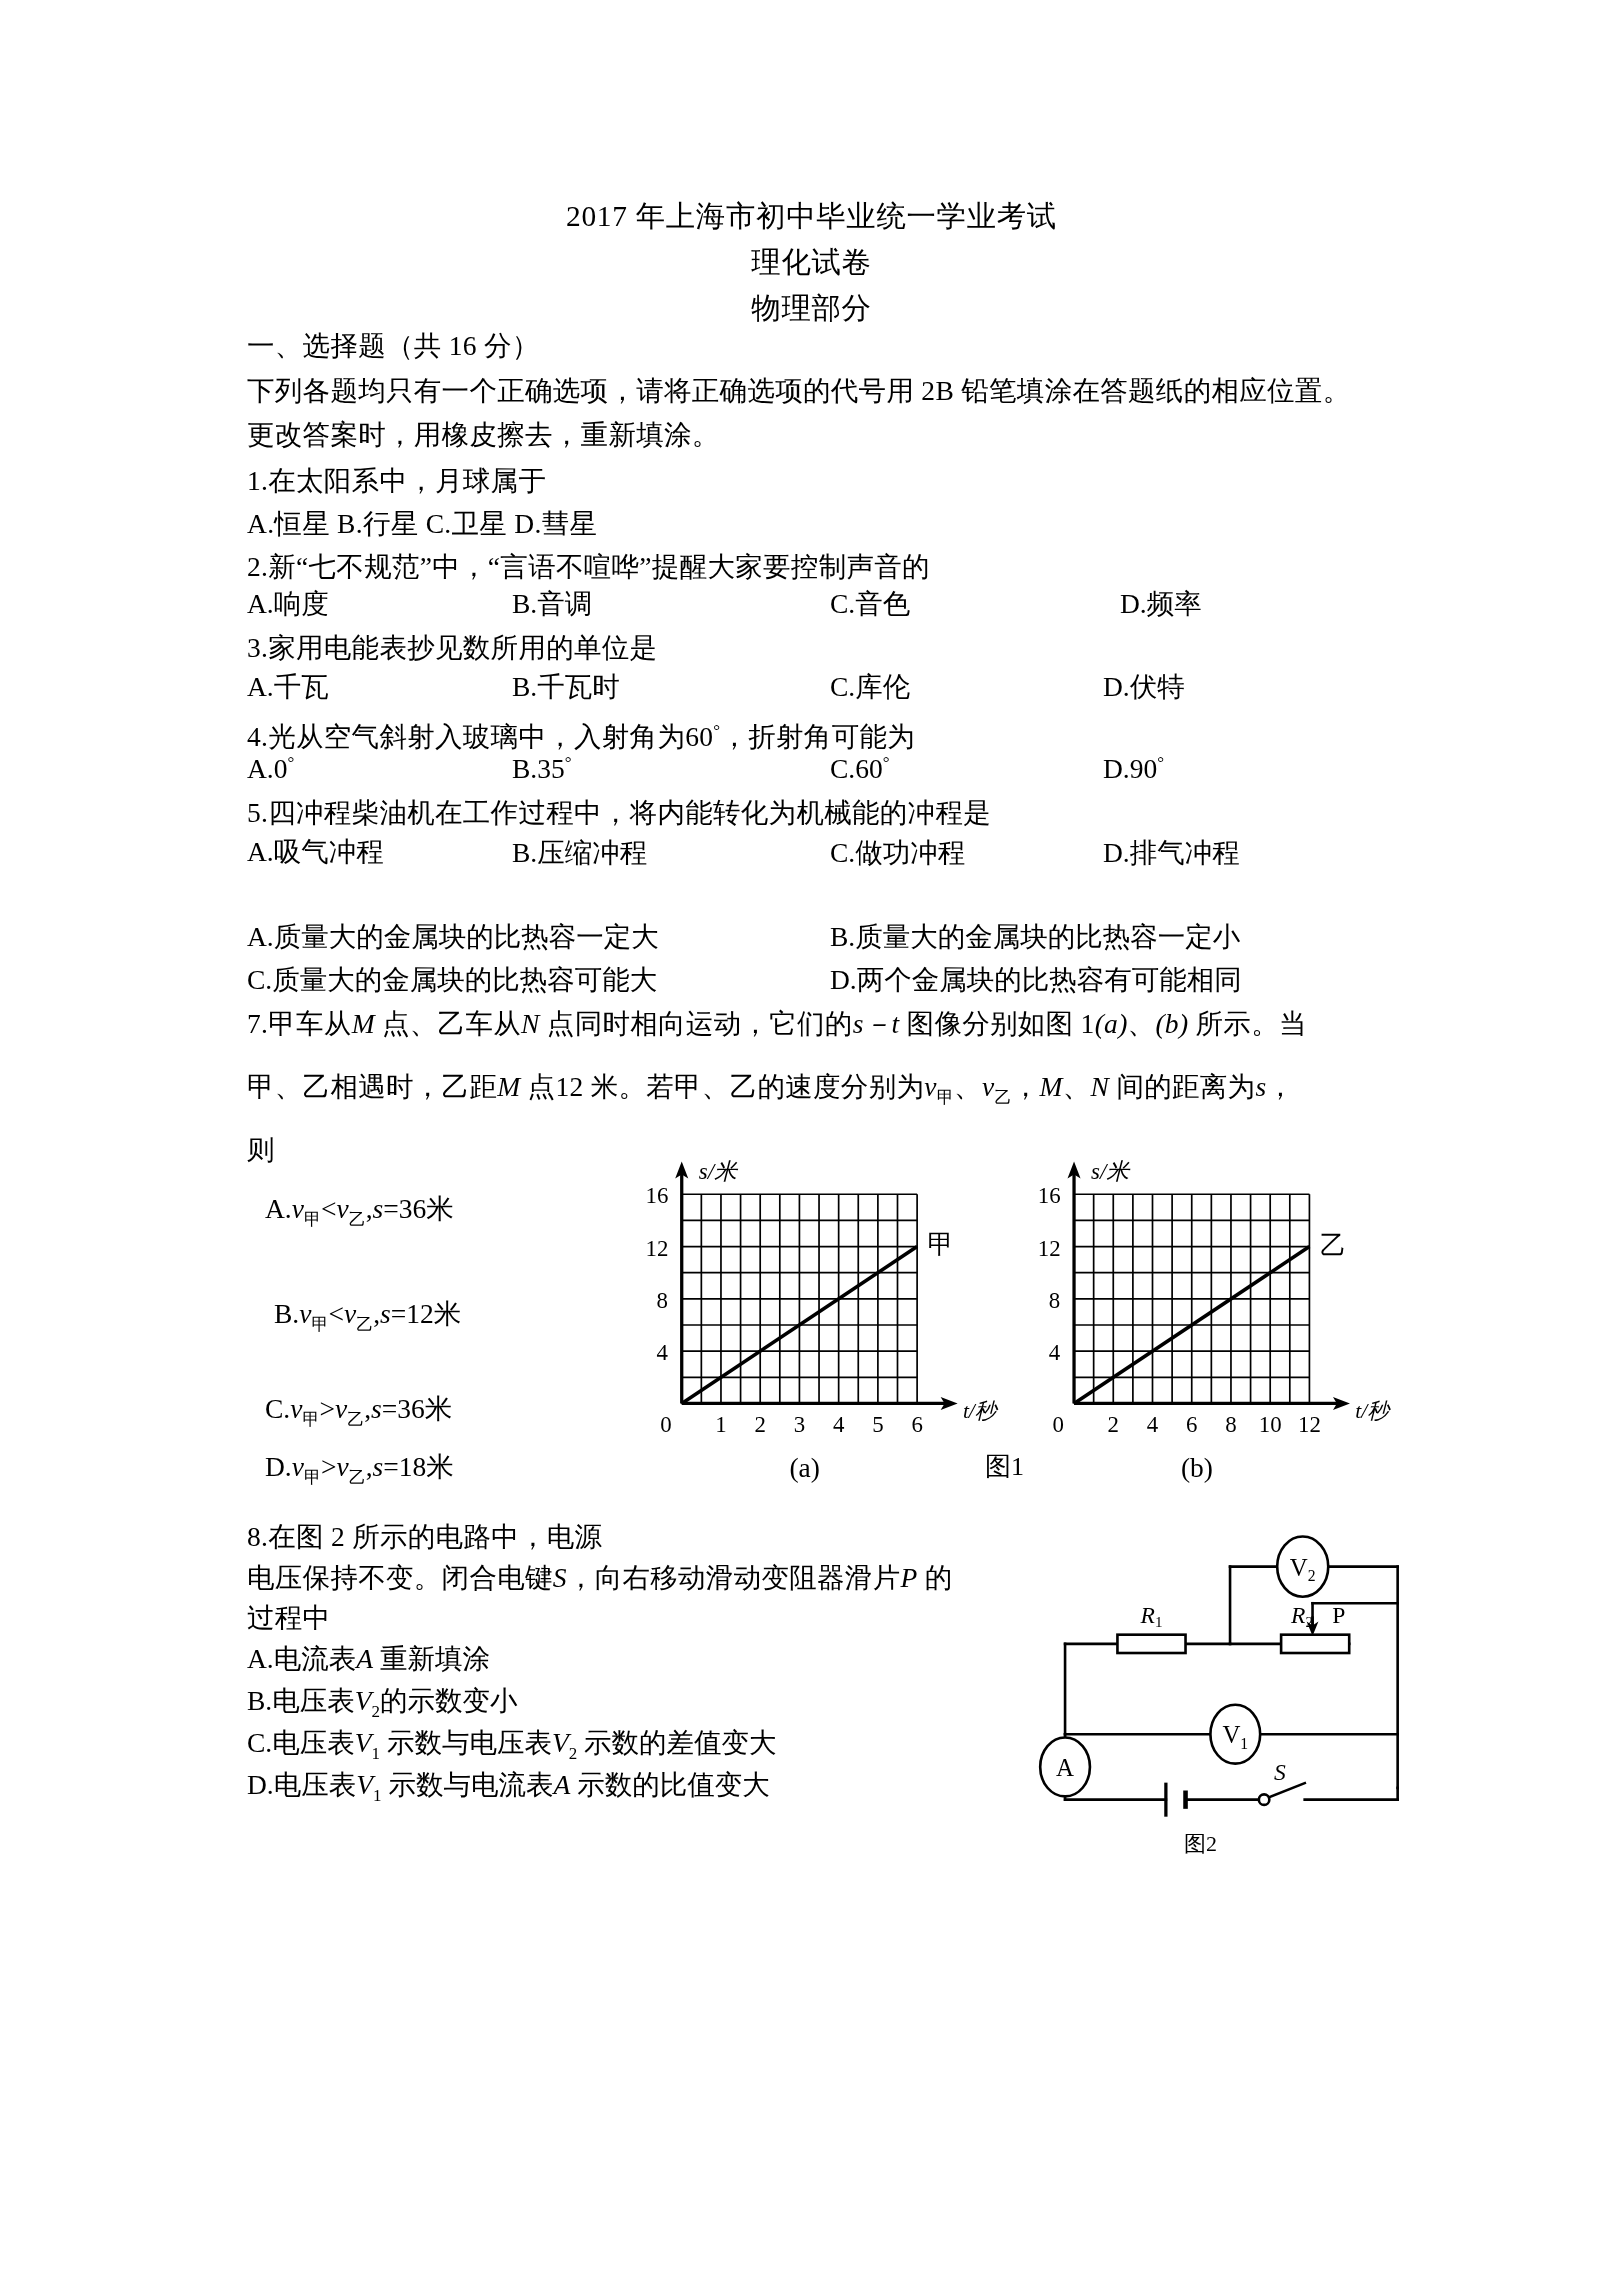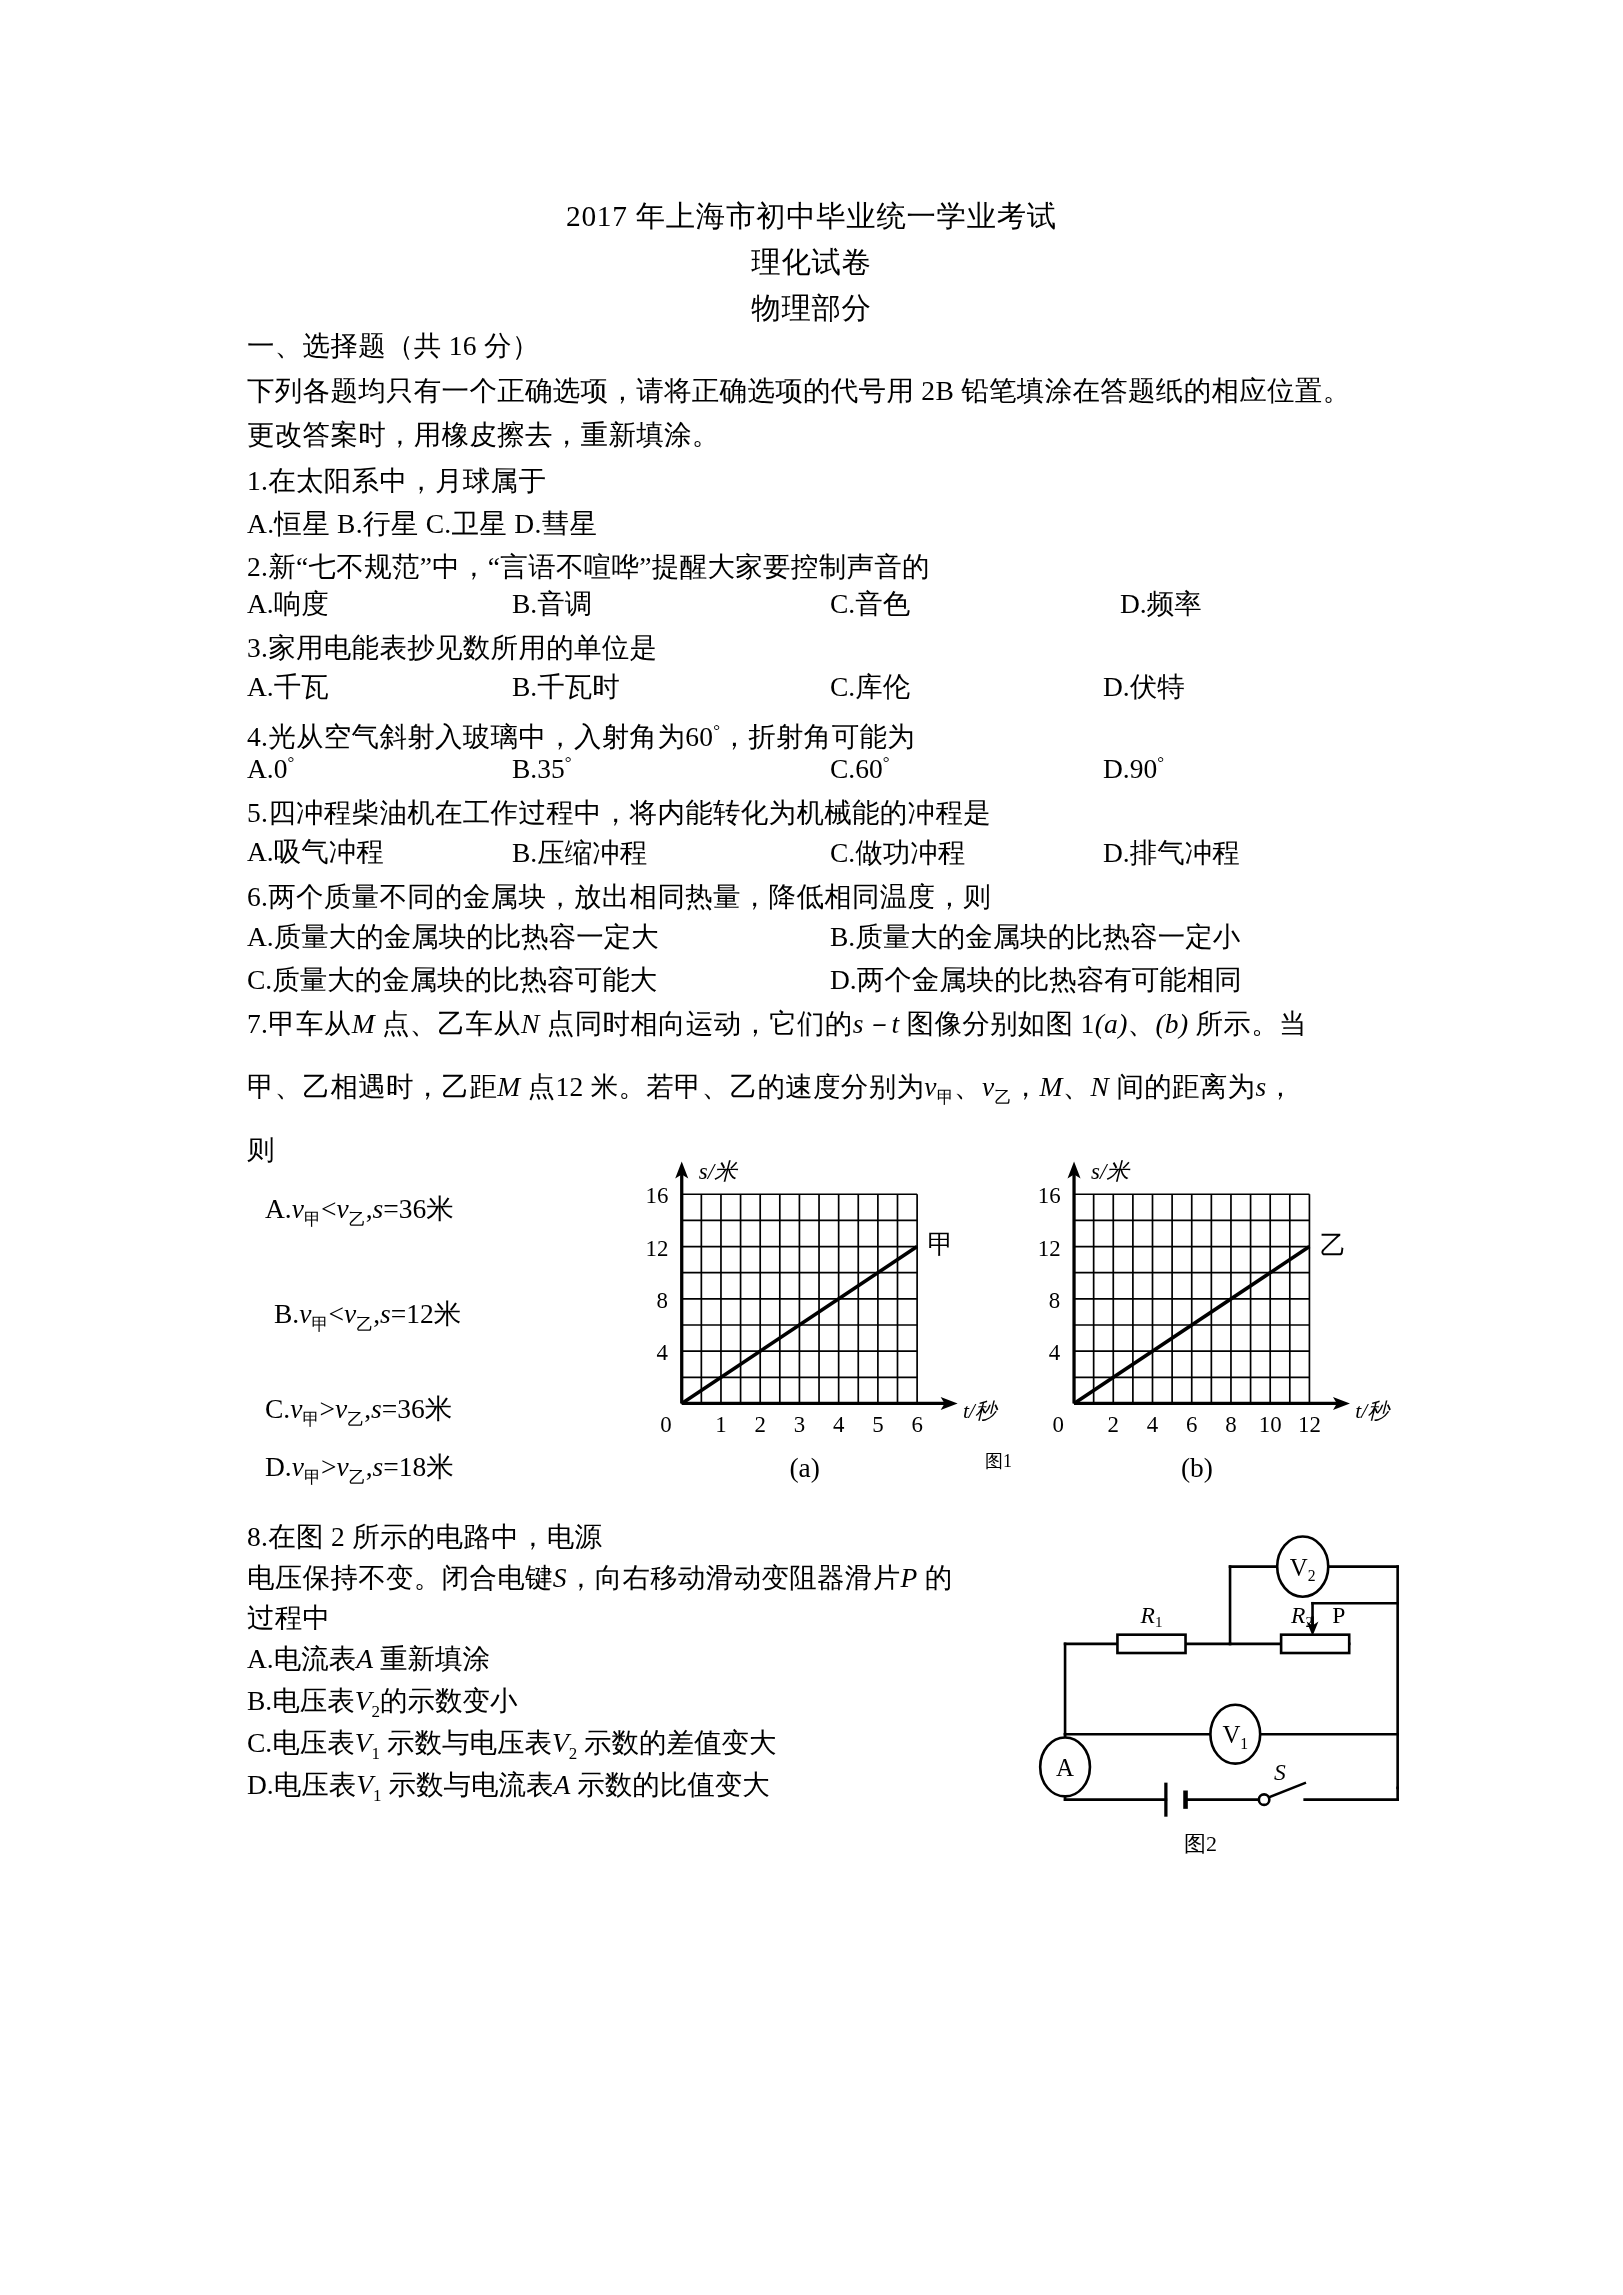--- a/index.html
+++ b/index.html
@@ -47,21 +47,21 @@
   
   .optcol{position:absolute;font-size:27.5px;white-space:nowrap;}
   
   #fig1{
     position:absolute;
     left:641px;top:1155px;
     width:785px;height:340px;
   }
   #fig1cap{
     position:absolute;left:985px;top:1449px;
-    font-size:18px;
+    font-size:26px;
   }
   
   #fig2{
     position:absolute;
     left:1014px;top:1518px;
     width:419px;height:308px;
   }
   #fig2cap{
     position:absolute;left:1184px;top:1829px;
     font-size:22px;
@@ -104,21 +104,20 @@
   <div class="optcol" style="left:512px;top:753px;"><span>B.</span><span>35</span><span class="sup">°</span></div>
   <div class="optcol" style="left:830px;top:753px;"><span>C.</span><span>60</span><span class="sup">°</span></div>
   <div class="optcol" style="left:1103px;top:753px;"><span>D.</span><span>90</span><span class="sup">°</span></div>
 
   <div class="txt" style="left:247px;top:794px;">5.四冲程柴油机在工作过程中，将内能转化为机械能的冲程是</div>
   <div class="optcol" style="left:247px;top:834px;">A.吸气冲程</div>
   <div class="optcol" style="left:512px;top:835px;">B.压缩冲程</div>
   <div class="optcol" style="left:830px;top:835px;">C.做功冲程</div>
   <div class="optcol" style="left:1103px;top:835px;">D.排气冲程</div>
 
-  <div class="txt" style="left:247px;top:878px;">6.两个质量不同的金属块，放出相同热量，降低相同温度，则</div>
   <div class="optcol" style="left:247px;top:919px;">A.质量大的金属块的比热容一定大</div>
   <div class="optcol" style="left:830px;top:919px;">B.质量大的金属块的比热容一定小</div>
   <div class="optcol" style="left:247px;top:962px;">C.质量大的金属块的比热容可能大</div>
   <div class="optcol" style="left:830px;top:962px;">D.两个金属块的比热容有可能相同</div>
 
   <div class="txt" style="left:247px;top:1005px;"><span>7.甲车从</span><span class="it">M</span><span> 点、乙车从</span><span class="it">N</span><span> 点同时相向运动，它们的</span><span class="it">s－t</span><span> 图像分别如图 1</span><span class="it">(a)</span><span>、</span><span class="it">(b)</span><span> 所示。当</span></div>
 
   <div class="txt" style="left:247px;top:1068px;"><span>甲、乙相遇时，乙距</span><span class="it">M</span><span> 点12 米。若甲、乙的速度分别为</span><span class="it">v</span><span class="sub">甲</span><span>、</span><span class="it">v</span><span class="sub">乙</span><span>，</span><span class="it">M</span><span>、</span><span class="it">N</span><span> 间的距离为</span><span class="it">s</span><span>，</span></div>
 
   <div class="txt" style="left:247px;top:1131px;">则</div>

